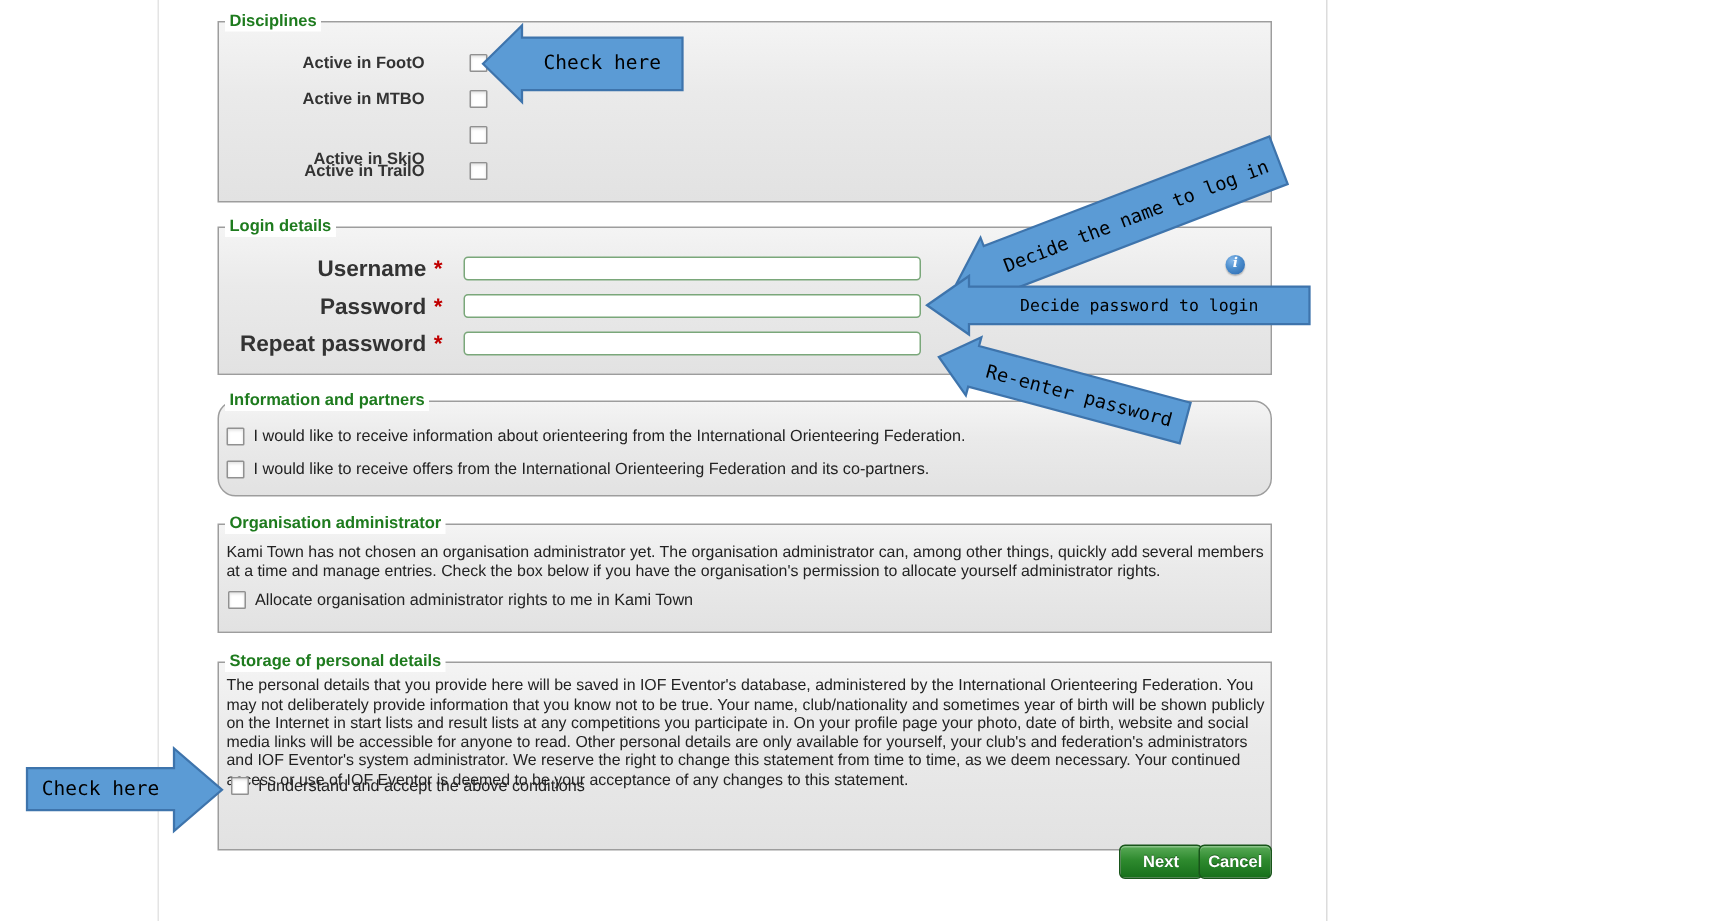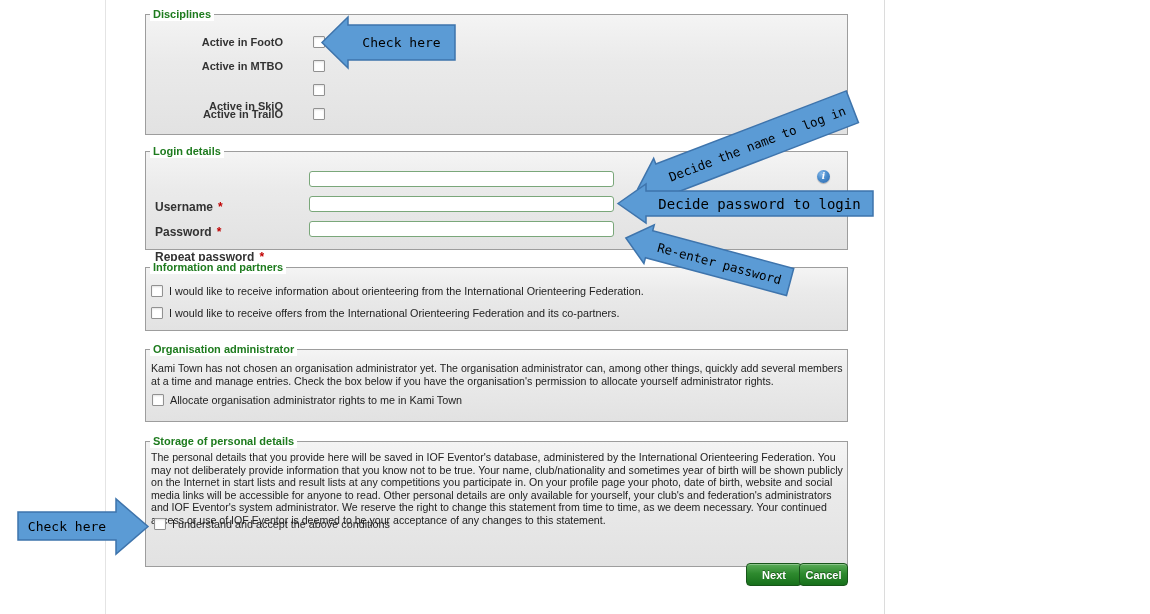--- a/index.html
+++ b/index.html
@@ -15,22 +15,22 @@
   .panel-legend { position: absolute; top: -7px; left: 4px; background: #ffffff; padding: 0 3px;
     color: #1e7b1e; font-weight: bold; font-size: 11px; line-height: 13px; white-space: nowrap; }
 
   .checkbox { position: absolute; width: 12px; height: 12px; background: #fff;
     border: 1px solid #919191; border-radius: 1px; box-shadow: inset 0 1px 2px rgba(0,0,0,0.12); cursor: pointer; }
   .opt-label { position: absolute; font-size: 10.8px; color: #222; line-height: 14px; white-space: nowrap; }
 
   .d-label { position: absolute; width: 130px; text-align: right; font-size: 11px; font-weight: bold;
     color: #333; line-height: 14px; white-space: nowrap; }
 
-  .f-labelrow { position: absolute; width: 140px; text-align: left; font-size: 12px; font-weight: bold;
-    color: #333; line-height: 15px; white-space: nowrap; margin-top: 28px; }
+  .f-labelrow { position: absolute; width: 140px; text-align: right; font-size: 15px; font-weight: bold;
+    color: #333; line-height: 15px; white-space: nowrap; }
   .req { color: #c00000; font-weight: bold; margin-left: 5px; }
 
   .text-input { position: absolute; width: 305px; height: 16px; background: #fff;
     border: 1px solid #7aa77a; border-radius: 3px; font-size: 11px; padding: 0 3px;
     font-family: "Liberation Sans", sans-serif; }
 
   .info-icon { position: absolute; width: 13px; height: 13px; border-radius: 50%;
     background: radial-gradient(circle at 35% 28%, #85b8ea 0%, #4a8ccc 45%, #2a66ad 100%);
     color: #fff; font-family: "DejaVu Serif", serif; font-style: italic; font-weight: bold;
     font-size: 9px; line-height: 13px; text-align: center; cursor: pointer;
@@ -76,21 +76,21 @@
 
     <div class="f-labelrow" style="left:9px; top:45px;"><span>Password</span><span class="req">*</span></div>
     <input class="text-input" style="left: 163px; top: 44px;" type="password">
 
     <div class="f-labelrow" style="left:9px; top:70px;"><span>Repeat password</span><span class="req">*</span></div>
     <input class="text-input" style="left: 163px; top: 69px;" type="password">
 
     <div class="info-icon" style="left:671px; top:18px;">i</div>
   </div>
 
-  <div class="panel" style="top:267px; height:64px;">
+  <div class="panel" style="top:267px; height:64px;border-radius:12px;">
     <div class="panel-legend">Information and partners</div>
     <div class="checkbox" style="left:5px; top:17px;"></div>
     <div class="opt-label" style="left:23px; top:16px;">I would like to receive information about orienteering from the International Orienteering Federation.</div>
     <div class="checkbox" style="left:5px; top:39px;"></div>
     <div class="opt-label" style="left:23px; top:38px;">I would like to receive offers from the International Orienteering Federation and its co-partners.</div>
   </div>
 
   <div class="panel" style="top:349px; height:73px;">
     <div class="panel-legend">Organisation administrator</div>
     <div class="para" style="left:5px; top:12px; width:692px;">Kami Town has not chosen an organisation administrator yet. The organisation administrator can, among other things, quickly add several members at a time and manage entries. Check the box below if you have the organisation's permission to allocate yourself administrator rights.</div>
@@ -119,21 +119,21 @@
     <svg width="230" height="46">
       <polygon points="0,23 26,0 26,6 230,6 230,40 26,40 26,46" fill="#5B9BD5" stroke="#3E74AC" stroke-width="1.5"></polygon>
     </svg>
     <div class="ann-text" style="left:26px; top:6px; width:204px; height:34px; font-size:12.5px;">Decide the name to log in</div>
   </div>
 
   <div class="ann" style="left:618px; top:184px; width:255px; height:39px;">
     <svg width="255" height="39">
       <polygon points="0,19.5 28,0 28,7 255,7 255,32 28,32 28,39" fill="#5B9BD5" stroke="#3E74AC" stroke-width="1.5"></polygon>
     </svg>
-    <div class="ann-text" style="left:28px; top:7px; width:227px; height:25px; font-size:14px;">Decide password to login</div>
+    <div class="ann-text" style="left:28px; top:7px; width:227px; height:25px; font-size:11px;">Decide password to login</div>
   </div>
 
   <div class="ann" style="left:623px; top:240px; width:170px; height:40px; transform:rotate(15deg);">
     <svg width="170" height="40">
       <polygon points="0,20 24,0 24,6 170,6 170,34 24,34 24,40" fill="#5B9BD5" stroke="#3E74AC" stroke-width="1.5"></polygon>
     </svg>
     <div class="ann-text" style="left:24px; top:6px; width:146px; height:28px; font-size:12.5px;">Re-enter password</div>
   </div>
 
   <div class="ann" style="left:18px; top:499px; width:130px; height:55px;">

